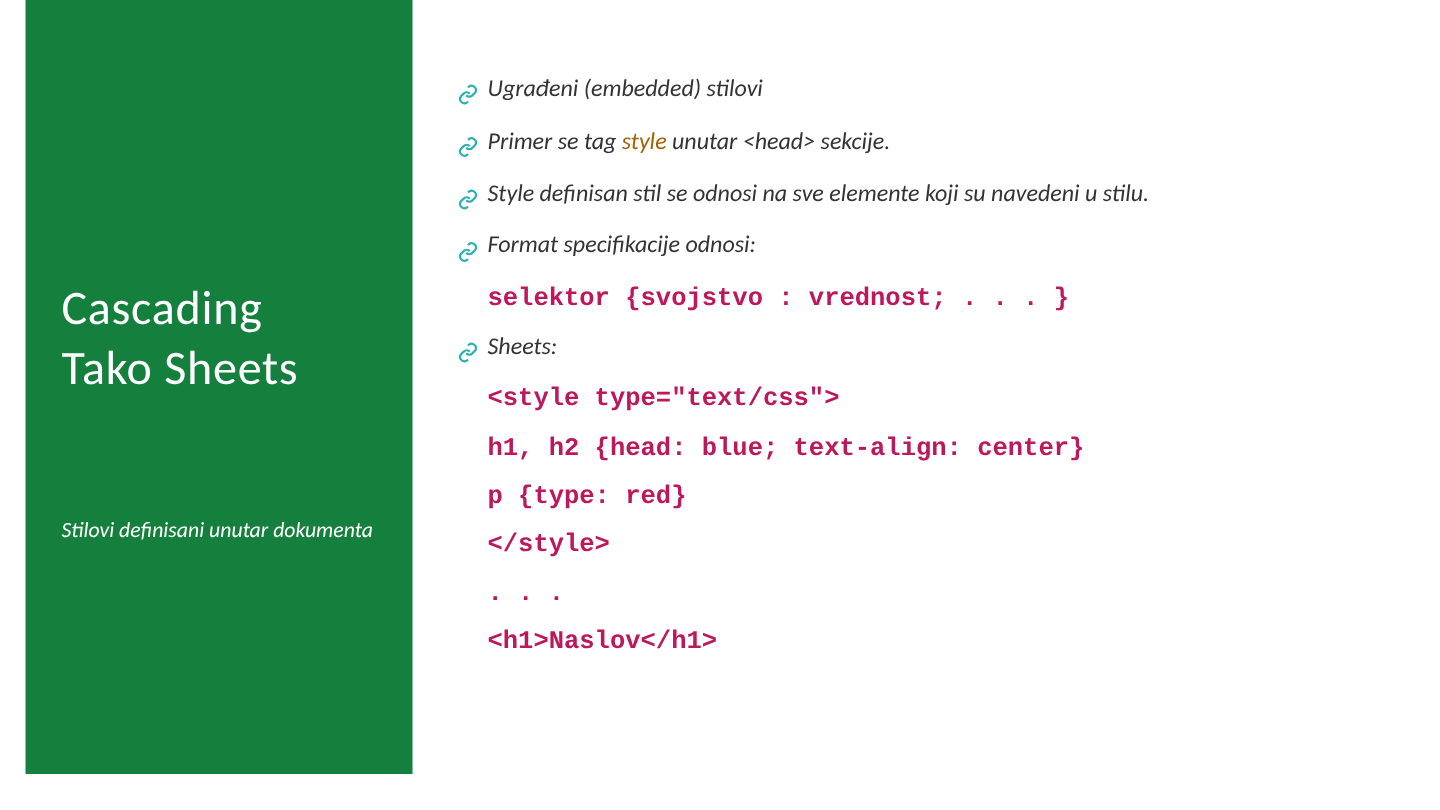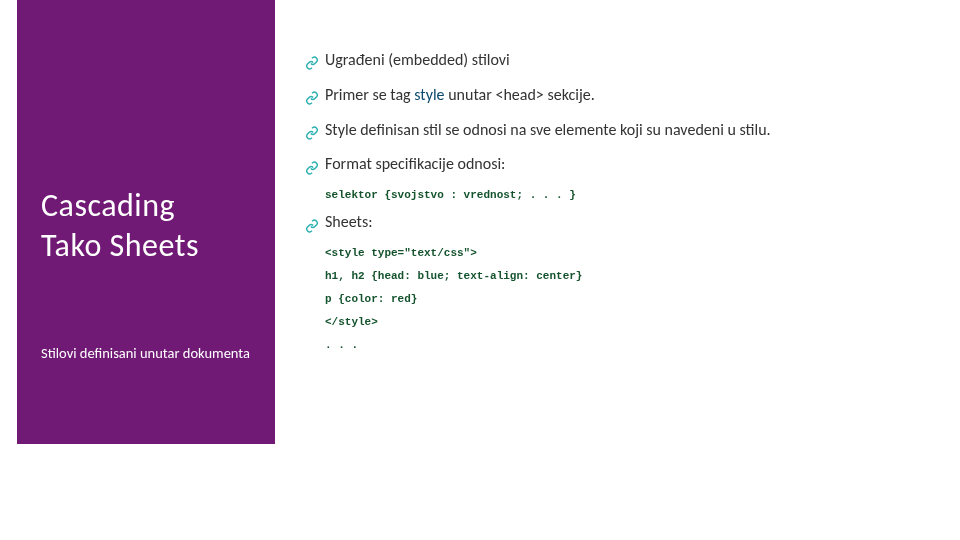--- a/index.html
+++ b/index.html
@@ -9,72 +9,74 @@
     background: #fff;
     font-family: "Segoe UI", "Calibri", sans-serif;
     overflow: hidden;
     position: relative;
   }
   .sidebar {
     position: absolute;
     left: 17px;
     top: 0;
     width: 258px;
-    height: 444px;
-    background: #701a75;
+    height: 516px;
+    background: #15803d;
     color: #fff;
     padding: 0 24px;
   }
   .sidebar .title {
     font-size: 32px;
     font-weight: 300;
     line-height: 1.25;
     margin-top: 186px;
     letter-spacing: 0.5px;
   }
   .sidebar .subtitle {
     font-size: 14.5px;
     font-weight: 400;
     margin-top: 78px;
     line-height: 1.35;
+    font-style: italic;
   }
   .content {
     position: absolute;
     left: 305px;
     top: 48px;
     width: 640px;
     color: #333;
     font-size: 16px;
     line-height: 1.55;
   }
   .bullet {
     display: flex;
-    align-items: flex-start;
+    align-items: flex-end;
     margin-bottom: 10px;
+    font-style: italic;
   }
   .bullet .icon {
     flex: 0 0 auto;
     width: 20px;
     color: #2cb0b0;
     font-size: 15px;
     line-height: 1.6;
   }
   .bullet .text {
     flex: 1 1 auto;
   }
   .mono {
     font-family: "Courier New", monospace;
     font-weight: bold;
-    font-size: 11px;
+    font-size: 17px;
     white-space: pre;
     margin-left: 20px;
     margin-bottom: 6px;
-    color: #14532d;
+    color: #be185d;
   }
-  .red { color: #0c4a6e; }
+  .red { color: #a16207; }
   svg.link-icon {
     width: 14px; height: 14px;
     vertical-align: middle;
     margin-top: 4px;
   }
 </style>
 </head>
 <body>
 
 <div class="sidebar">
@@ -136,17 +138,18 @@
       <svg class="link-icon" viewBox="0 0 24 24" fill="none" stroke="currentColor" stroke-width="2.5">
           <path d="M10 13a5 5 0 0 0 7 0l3-3a5 5 0 0 0-7-7l-1 1"></path>
           <path d="M14 11a5 5 0 0 0-7 0l-3 3a5 5 0 0 0 7 7l1-1"></path>
         </svg>
     </span>
     <span class="text">Sheets:</span>
   </div>
 
   <div class="mono">&lt;style type="text/css"&gt;</div>
   <div class="mono">h1, h2 {head: blue; text-align: center}</div>
-  <div class="mono">p {color: red}</div>
+  <div class="mono">p {type: red}</div>
   <div class="mono">&lt;/style&gt;</div>
   <div class="mono">. . .</div>
+  <div class="mono">&lt;h1&gt;Naslov&lt;/h1&gt;</div>
 
 </div>
 
 </body></html>

